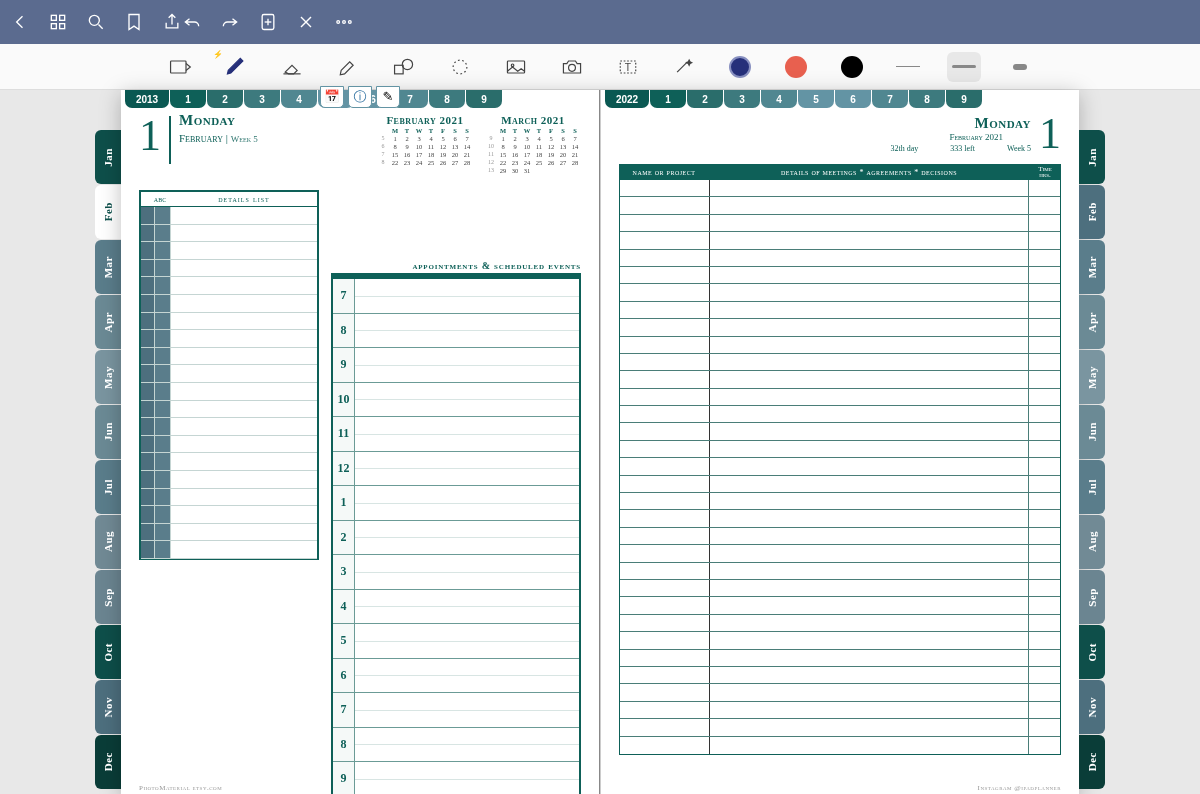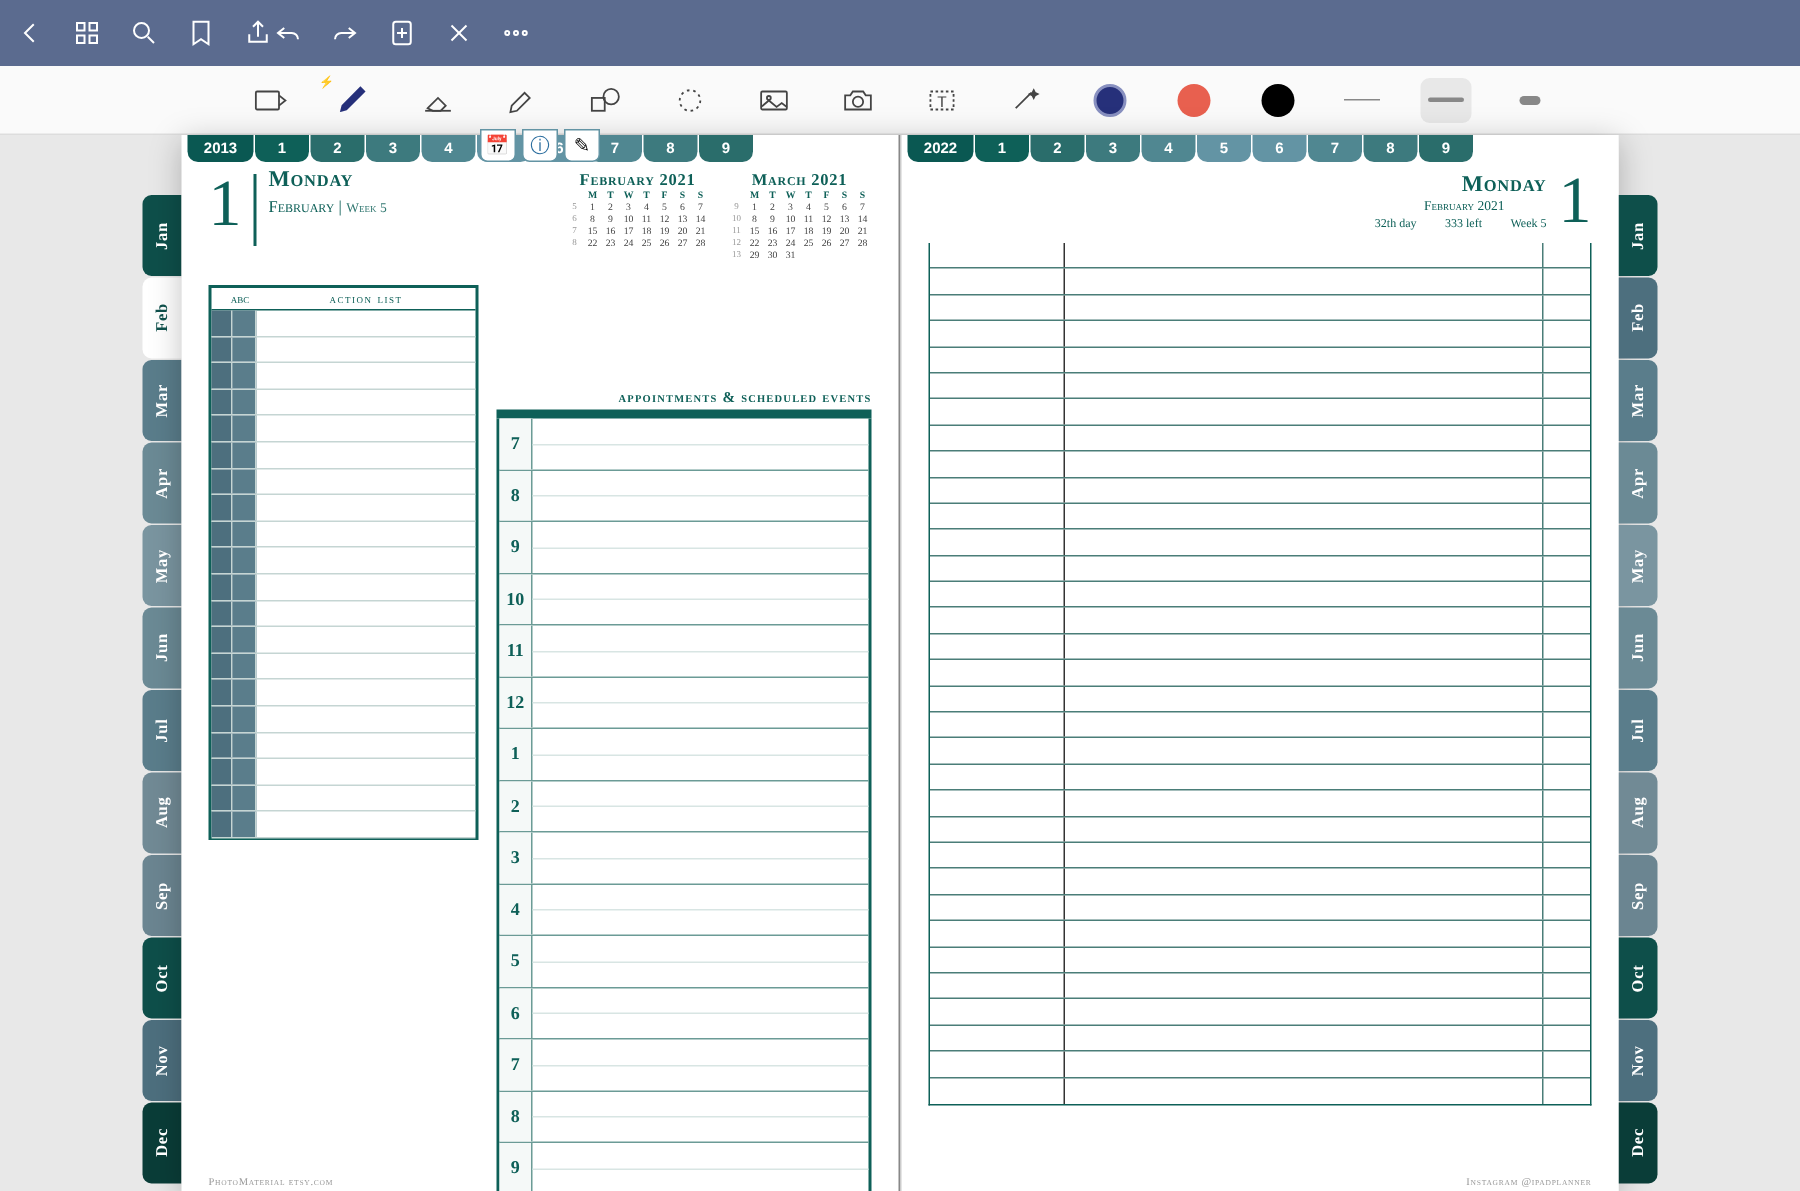--- a/index.html
+++ b/index.html
@@ -90,21 +90,21 @@
 .appt .slot{height:34.5px;display:flex;border-bottom:1px solid #6b9b96;}
 .appt .slot .hr{width:22px;display:flex;align-items:center;justify-content:center;font-size:12px;font-weight:700;color:#0e6058;border-right:1px solid #6b9b96;background:#f5f9f8;}
 .appt .slot .half{flex:1;position:relative;}
 .appt .slot .half::after{content:"";position:absolute;top:50%;left:0;right:0;height:1px;background:#d8e5e3;}
 
 
 .rhdr{text-align:right;padding-top:2px;}
 .rhdr .dow{color:#0e6058;font-weight:700;font-variant:small-caps;font-size:15px;letter-spacing:.5px;display:inline-block;}
 .rhdr .big{font-size:44px;color:#0e6058;position:absolute;right:0;top:0;line-height:1;}
 .rhdr .sub{font-size:9px;color:#0e6058;font-variant:small-caps;margin-right:28px;}
-.rhdr .meta{font-size:8px;color:#0e6058;display:flex;justify-content:flex-end;gap:19px;margin-right:0;margin-top:2px;}
+.rhdr .meta{font-size:8px;color:#0e6058;display:flex;justify-content:flex-end;gap:32px;margin-right:0;margin-top:2px;}
 
 .diary-title{font-variant:small-caps;color:#0e6058;font-weight:700;font-size:12px;letter-spacing:1px;margin-top:8px;}
 .diary-hdr{height:16px;background:#0e6058;display:flex;color:#fff;font-size:8px;font-variant:small-caps;align-items:center;margin-top:2px;}
 .diary-hdr .dc1{width:90px;text-align:center;letter-spacing:.5px;}
 .diary-hdr .dc2{flex:1;text-align:center;letter-spacing:.5px;}
 .diary-hdr .dc3{width:32px;text-align:center;font-size:7px;line-height:.9;}
 .diary-rows{border:1px solid #0e6058;border-top:none;}
 .diary-rows .dr{height:17.4px;border-bottom:1px solid #4a7d78;display:flex;}
 .diary-rows .dr:last-child{border-bottom:none;}
 .diary-rows .dr .dc1{width:90px;border-right:1.5px solid #333;}
@@ -434,21 +434,21 @@
                   <div></div>
                   <div></div>
                   <div></div>
                 </div>
             </div>
           </div>
 
           <div class="box action">
             <div class="sub-hdr">
                 <div class="abc">abc</div>
-                <div class="al">action  list</div>
+                <div class="al">details  list</div>
               </div>
             <div class="rows" id="action-rows">
                 <div class="r">
                   <div class="c1"></div>
                   <div class="c2"></div>
                   <div style="flex:1"></div>
                 </div>
                 <div class="r">
                   <div class="c1"></div>
                   <div class="c2"></div>
@@ -635,20 +635,25 @@
           <div class="rhdr" style="position:relative;height:50px;padding-right:30px;">
             <div class="dow">Monday</div>
             <div class="big">1</div>
             <div class="sub">February 2021</div>
             <div class="meta">
               <span>32th day</span>
               <span>333 left</span>
               <span>Week 5</span>
             </div>
           </div>
+          <div class="diary-hdr">
+            <div class="dc1">name or project</div>
+            <div class="dc2">details of meetings * agreements * decisions</div>
+            <div class="dc3"><span>Time</span><br><span>hrs.</span></div>
+          </div>
           <div class="diary-rows" id="diary-rows">
               <div class="dr">
                 <div class="dc1"></div>
                 <div class="dc2"></div>
                 <div class="dc3"></div>
               </div>
               <div class="dr">
                 <div class="dc1"></div>
                 <div class="dc2"></div>
                 <div class="dc3"></div>

